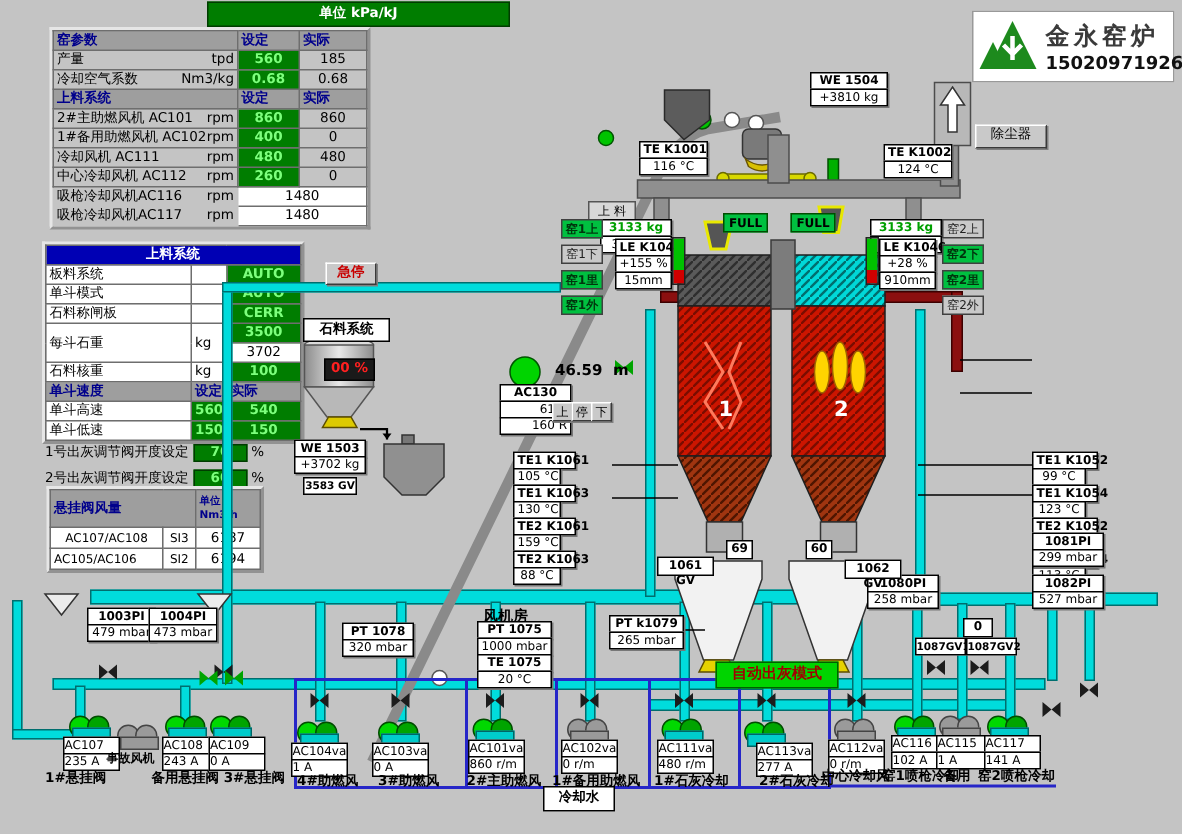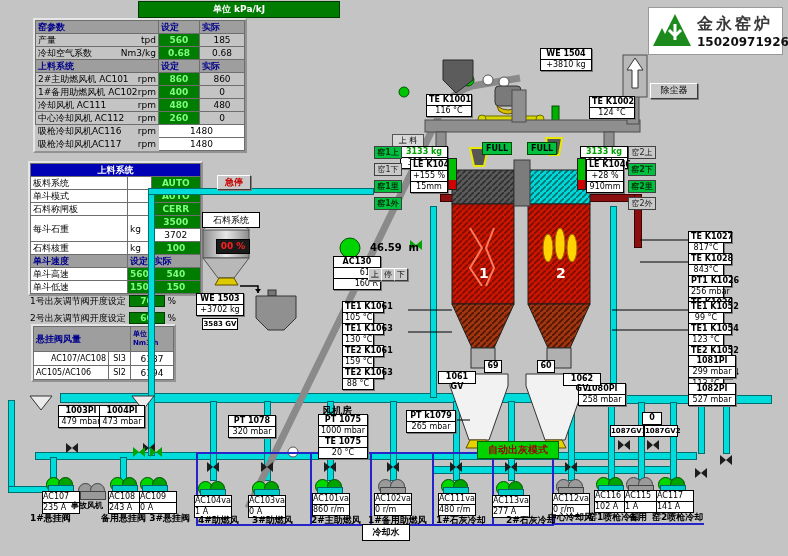--- a/index.html
+++ b/index.html
@@ -336,35 +336,35 @@
     <table>
       <tbody>
           <tr style="height:24px">
         <td class="hdr" colspan="2" style="width:92px;height:24px">悬挂阀风量</td>
         <td class="hdr" style="width:38px;font-size:7px;line-height:9px;height:24px">
           <div>单位</div>
               <div>Nm3/h</div>
             </td>
           </tr>
       <tr style="height:14px">
-            <td class="wht" style="text-align:right;font-size:8px">AC107/AC108</td>
+            <td class="wht" style="text-align:center;font-size:8px">AC107/AC108</td>
           <td class="wht" style="font-size:8px">SI3</td>
           <td class="wht">6187</td>
           </tr>
       <tr style="height:14px">
             <td class="wht" style="text-align:left;font-size:8px">AC105/AC106</td>
           <td class="wht" style="font-size:8px">SI2</td>
           <td class="wht">6194</td>
           </tr>
     </tbody>
       </table>
   </div>
 
   <div class="btn" style="left:217px;top:175px;width:32px;height:13px;color:#c80000;font-weight:bold">急停</div>
-  <div class="abs" style="left:202px;top:212px;width:56px;height:14px;background:#fff;border:1px solid #000;text-align:center;line-height:14px;font-weight:normal;z-index:6">石料系统</div>
+  <div class="abs" style="left:202px;top:212px;width:56px;height:14px;background:#fff;border:1px solid #000;text-align:center;line-height:14px;font-weight:bold;z-index:6">石料系统</div>
   <div class="seg" style="left:216px;top:239px;width:32px;height:13px;line-height:13px;font-size:9px">
     <span>00</span> <span>%</span></div>
   <div class="btn" style="left:650px;top:83px;width:46px;height:14px">除尘器</div>
   <div class="gbtn" style="left:477px;top:441px;width:80px;height:16px;line-height:16px;font-size:10px">自动出灰模式</div>
   <div class="abs" style="left:392px;top:134px;width:30px;height:11px;background:#d8d8d8;border:1px solid #555;text-align:center;line-height:11px;font-size:8px;z-index:6">上 料</div>
   <div class="abs" style="left:362px;top:524px;width:46px;height:15px;background:#fff;border:1px solid #000;text-align:center;line-height:15px;font-weight:bold;z-index:6">冷却水</div>
   <div class="txt" style="left:322px;top:404px;font-size:10px">风机房</div>
 
   <div class="txt" style="left:370px;top:242px;font-size:10px">
     <span>46.59</span>&nbsp;&nbsp;<span>m</span></div>
@@ -429,30 +429,20 @@
     <div class="r rt" style="width:36px">TE1 K1061</div>
       <div class="r" style="width:26px">105 °C</div>
     <div class="r rt" style="width:36px">TE1 K1063</div>
       <div class="r" style="width:26px">130 °C</div>
     <div class="r rt" style="width:36px">TE2 K1061</div>
       <div class="r" style="width:26px">159 °C</div>
     <div class="r rt" style="width:36px">TE2 K1063</div>
       <div class="r" style="width:26px">88 °C</div>
   </div>
 
-  <div class="ibox" style="left:688px;top:232px;width:74px;display:flex;flex-wrap:wrap">
-    <div class="r rt" style="width:38px">TE K1027</div>
-      <div class="r" style="width:30px">817°C</div>
-    <div class="r rt" style="width:38px">TE K1028</div>
-      <div class="r" style="width:30px">843°C</div>
-    <div class="r rt" style="width:38px">PT1 K1026</div>
-      <div class="r" style="width:30px">256 mbar</div>
-    <div class="r rt" style="width:38px">TE K1026</div>
-      <div class="r" style="width:30px">826°C</div>
-  </div>
   <div class="ibox" style="left:688px;top:302px;width:74px;display:flex;flex-wrap:wrap">
     <div class="r rt" style="width:38px">TE1 K1052</div>
       <div class="r" style="width:30px">99 °C</div>
     <div class="r rt" style="width:38px">TE1 K1054</div>
       <div class="r" style="width:30px">123 °C</div>
     <div class="r rt" style="width:38px">TE2 K1052</div>
       <div class="r" style="width:30px">160 °C</div>
     <div class="r rt" style="width:38px">TE2 K1054</div>
       <div class="r" style="width:30px">113 °C</div>
   </div>
@@ -625,21 +615,21 @@
       <div class="r">860 r/m</div>
     </div>
   <div class="mbox" style="left:374px;top:494px">
       <div class="r rt">AC102va</div>
       <div class="r">0 r/m</div>
     </div>
   <div class="mbox" style="left:438px;top:494px">
       <div class="r rt">AC111va</div>
       <div class="r">480 r/m</div>
     </div>
-  <div class="mbox" style="left:492px;top:496px">
+  <div class="mbox" style="left:504px;top:496px">
       <div class="r rt">AC113va</div>
       <div class="r">277 A</div>
     </div>
   <div class="mbox" style="left:552px;top:494px">
       <div class="r rt">AC112va</div>
       <div class="r">0 r/m</div>
     </div>
   <div class="mbox" style="left:594px;top:491px">
       <div class="r rt">AC116</div>
       <div class="r">102 A</div>

